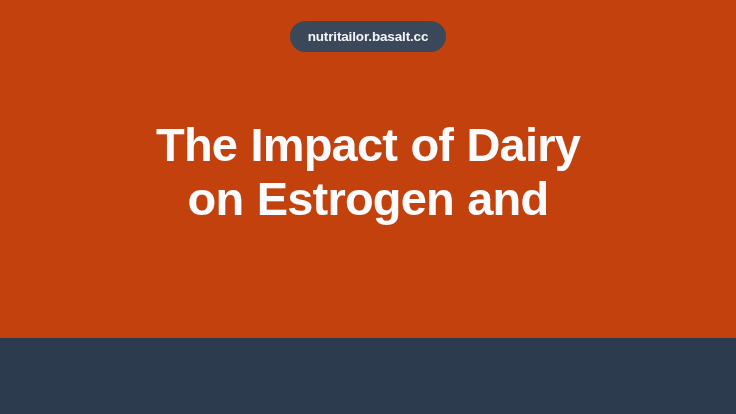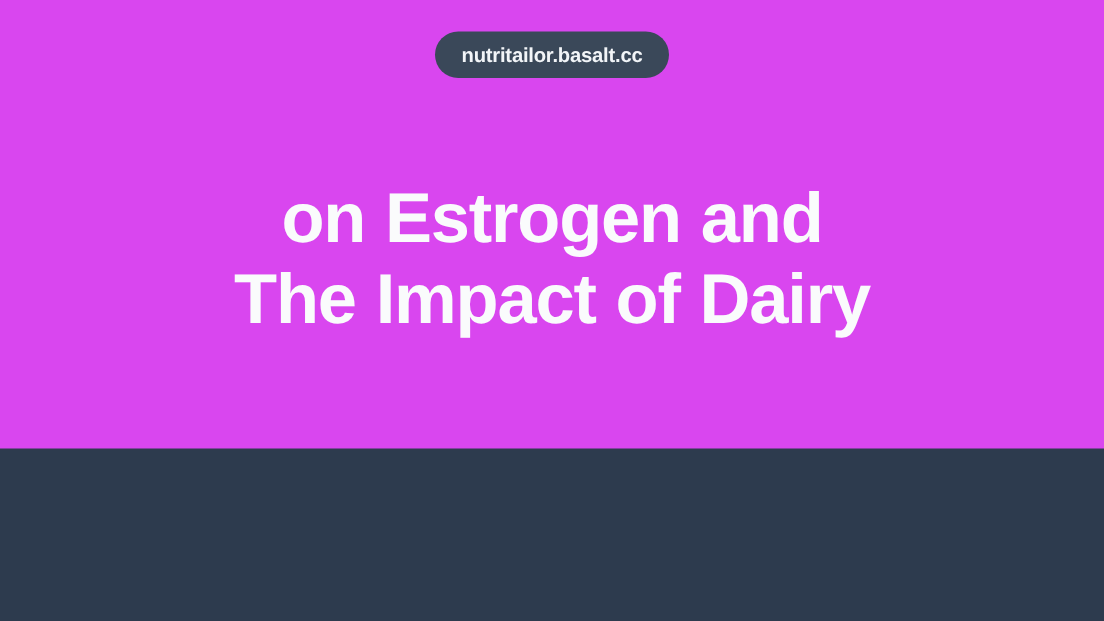--- a/index.html
+++ b/index.html
@@ -13,22 +13,22 @@
     height: 414px;
     overflow: hidden;
     background: #2d3b4e;
     font-family: "Liberation Sans", "DejaVu Sans", sans-serif;
     -webkit-font-smoothing: antialiased;
   }
 
   .slide {
     position: relative;
     width: 736px;
-    height: 299px;
-    background: #d946ef;
+    height: 338px;
+    background: #c2410c;
     box-sizing: border-box;
     overflow: hidden;
   }
 
   
   .badge-row {
     position: absolute;
     top: 21px;
     left: 0;
     width: 100%;
@@ -87,18 +87,18 @@
 <body>
 
 <div class="slide">
 
   <div class="badge-row">
     <span class="source-badge">nutritailor.basalt.cc</span>
   </div>
 
   <div class="title-block">
     <h1 class="title">
+      <span class="line">The Impact of Dairy</span>
       <span class="line">on Estrogen and</span>
-      <span class="line">The Impact of Dairy</span>
     </h1>
   </div>
 
 </div>
 
 </body></html>

